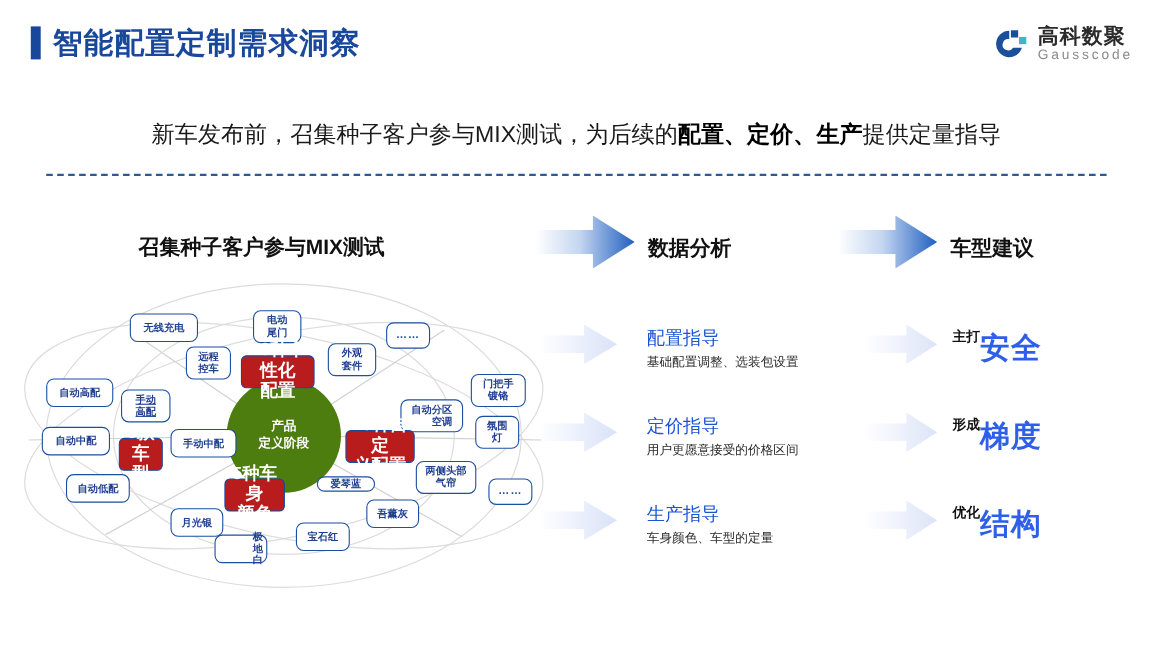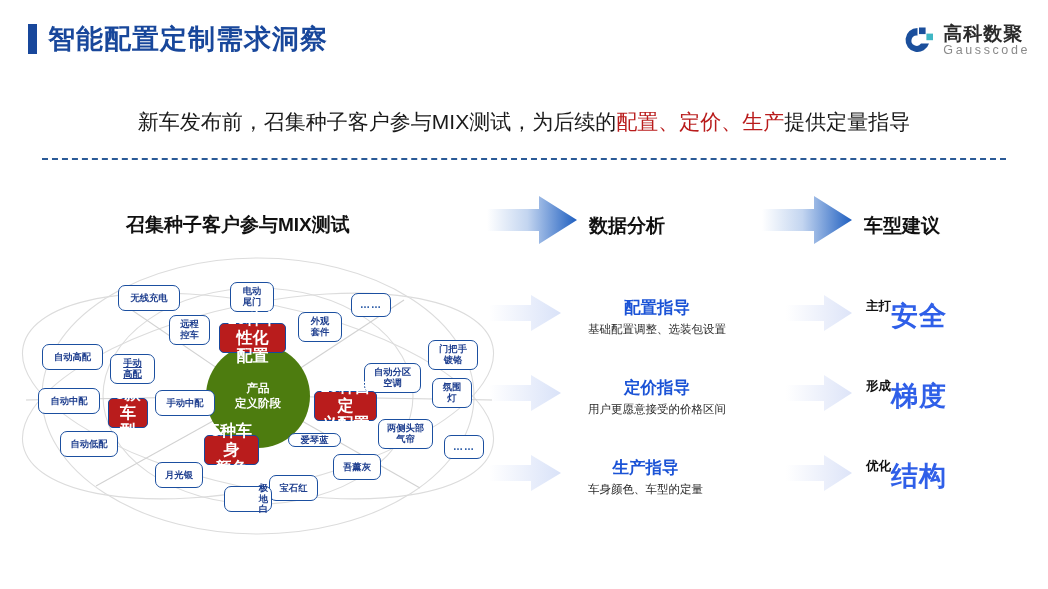--- a/index.html
+++ b/index.html
@@ -73,22 +73,22 @@
   .subtitle {
     position: absolute;
     left: 0; top: 108px;
     width: 1048px;
     text-align: center;
     font-size: 21px;
     color: #1a1a1a;
     white-space: nowrap;
   }
   .subtitle b {
-    color: #b91c1c;
-    font-weight: normal;
+    color: #000000;
+    font-weight: bold;
   }
   .divider {
     position: absolute;
     left: 42px; top: 158px;
     width: 964px;
     border-top: 2px dashed #2b5a96;
   }
 
   
   .col-head {
@@ -157,25 +157,24 @@
     display: flex;
     align-items: center;
     justify-content: center;
     white-space: pre-line;
   }
 
   
   .analysis-row { position: absolute; }
   .analysis-title {
     font-size: 16.5px;
-    font-weight: bold;
+    font-weight: normal;
     color: #1b53d6;
     white-space: nowrap;
     margin-bottom: 3px;
-    text-align: center;
   }
   .analysis-sub {
     font-size: 11.5px;
     color: #2a2a2a;
     white-space: nowrap;
   }
 
   
   .advice-row {
     position: absolute;
@@ -347,41 +346,41 @@
 控车</div>
       <div class="node filled" style="left: 219px; top: 73px; width: 67px; height: 30px;">10种个性化
 配置</div>
       <div class="node" style="left: 298px; top: 62px; width: 44px; height: 30px;">外观
 套件</div>
       <div class="node" style="left: 42px; top: 94px; width: 61px; height: 26px;">自动高配</div>
       <div class="node" style="left: 110px; top: 104px; width: 45px; height: 30px; text-decoration: underline;">手动
 高配</div>
       <div class="node" style="left: 428px; top: 90px; width: 50px; height: 30px;">门把手
 镀铬</div>
-      <div class="node" style="left: 364px; top: 113px; width: 57px; height: 30px;">自动分区
+      <div class="node" style="left: 364px; top: 113px; width: 57px; height: 30px; text-align: right;">自动分区
 空调</div>
       <div class="node" style="left: 38px; top: 138px; width: 62px; height: 26px;">自动中配</div>
       <div class="node filled" style="left: 108px; top: 148px; width: 40px; height: 30px;">5款
 车型</div>
       <div class="node" style="left: 155px; top: 140px; width: 60px; height: 26px;">手动中配</div>
       <div class="node" style="left: 432px; top: 128px; width: 40px; height: 30px;">氛围
 灯</div>
       <div class="node filled" style="left: 314px; top: 141px; width: 63px; height: 30px;">19种自定
 义配置</div>
       <div class="node" style="left: 60px; top: 181px; width: 58px; height: 26px;">自动低配</div>
       <div class="node" style="left: 378px; top: 169px; width: 55px; height: 30px;">两侧头部
 气帘</div>
       <div class="node filled" style="left: 204px; top: 185px; width: 55px; height: 30px;">5种车身
 颜色</div>
       <div class="node" style="left: 288px; top: 183px; width: 53px; height: 14px;">爱琴蓝</div>
       <div class="node dots" style="left: 444px; top: 185px; width: 40px; height: 24px;">……</div>
       <div class="node" style="left: 155px; top: 212px; width: 48px; height: 26px;">月光银</div>
       <div class="node" style="left: 333px; top: 204px; width: 48px; height: 26px;">吾薰灰</div>
       <div class="node" style="left: 269px; top: 225px; width: 49px; height: 26px;">宝石红</div>
-      <div class="node" style="left: 224px; top: 236px; width: 48px; height: 26px; padding-left: 36px;">极地白</div>
+      <div class="node" style="left: 195px; top: 236px; width: 48px; height: 26px; padding-left: 36px;">极地白</div>
     </div>
 </div>
 
 <div id="analysis-col">
     <div class="analysis-row" style="left: 588px; top: 297px;">
       <div class="analysis-title">配置指导</div>
       <div class="analysis-sub">基础配置调整、选装包设置</div>
     </div>
     <div class="analysis-row" style="left: 588px; top: 377px;">
       <div class="analysis-title">定价指导</div>

